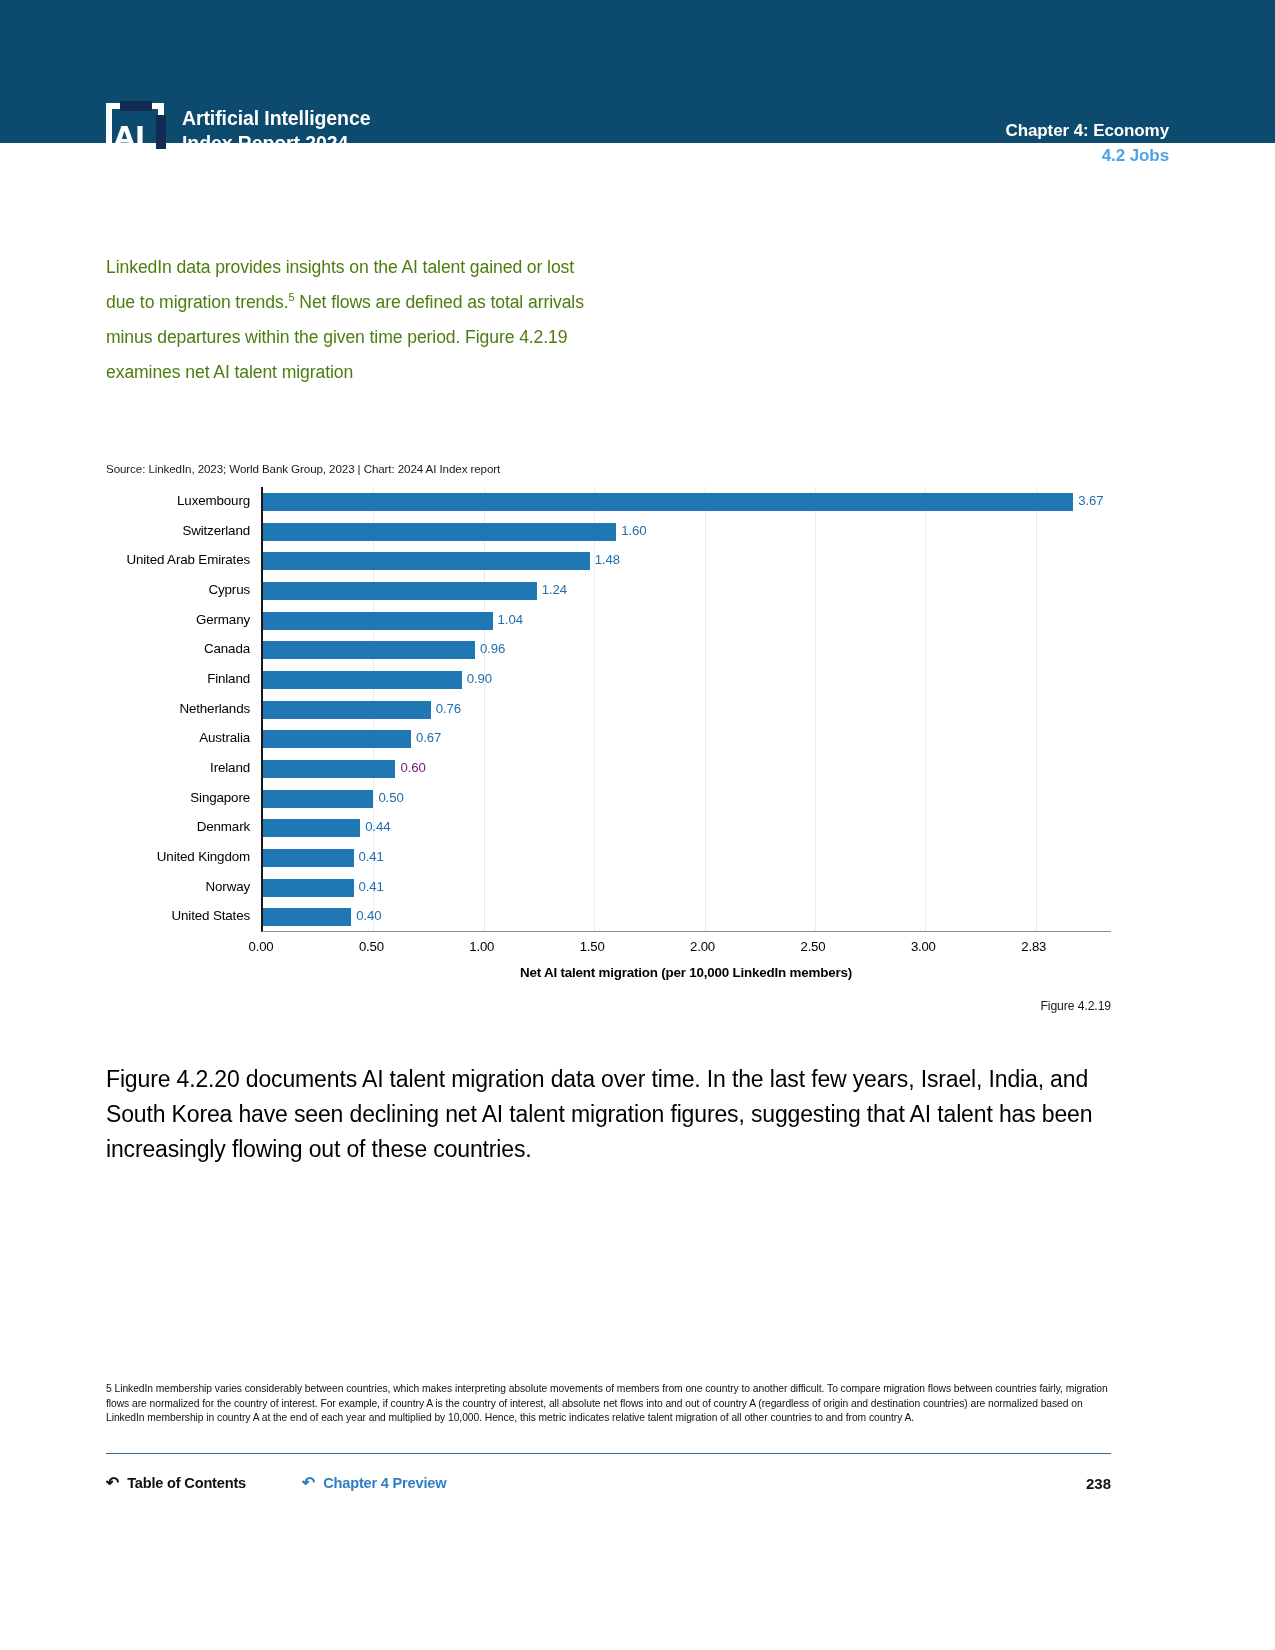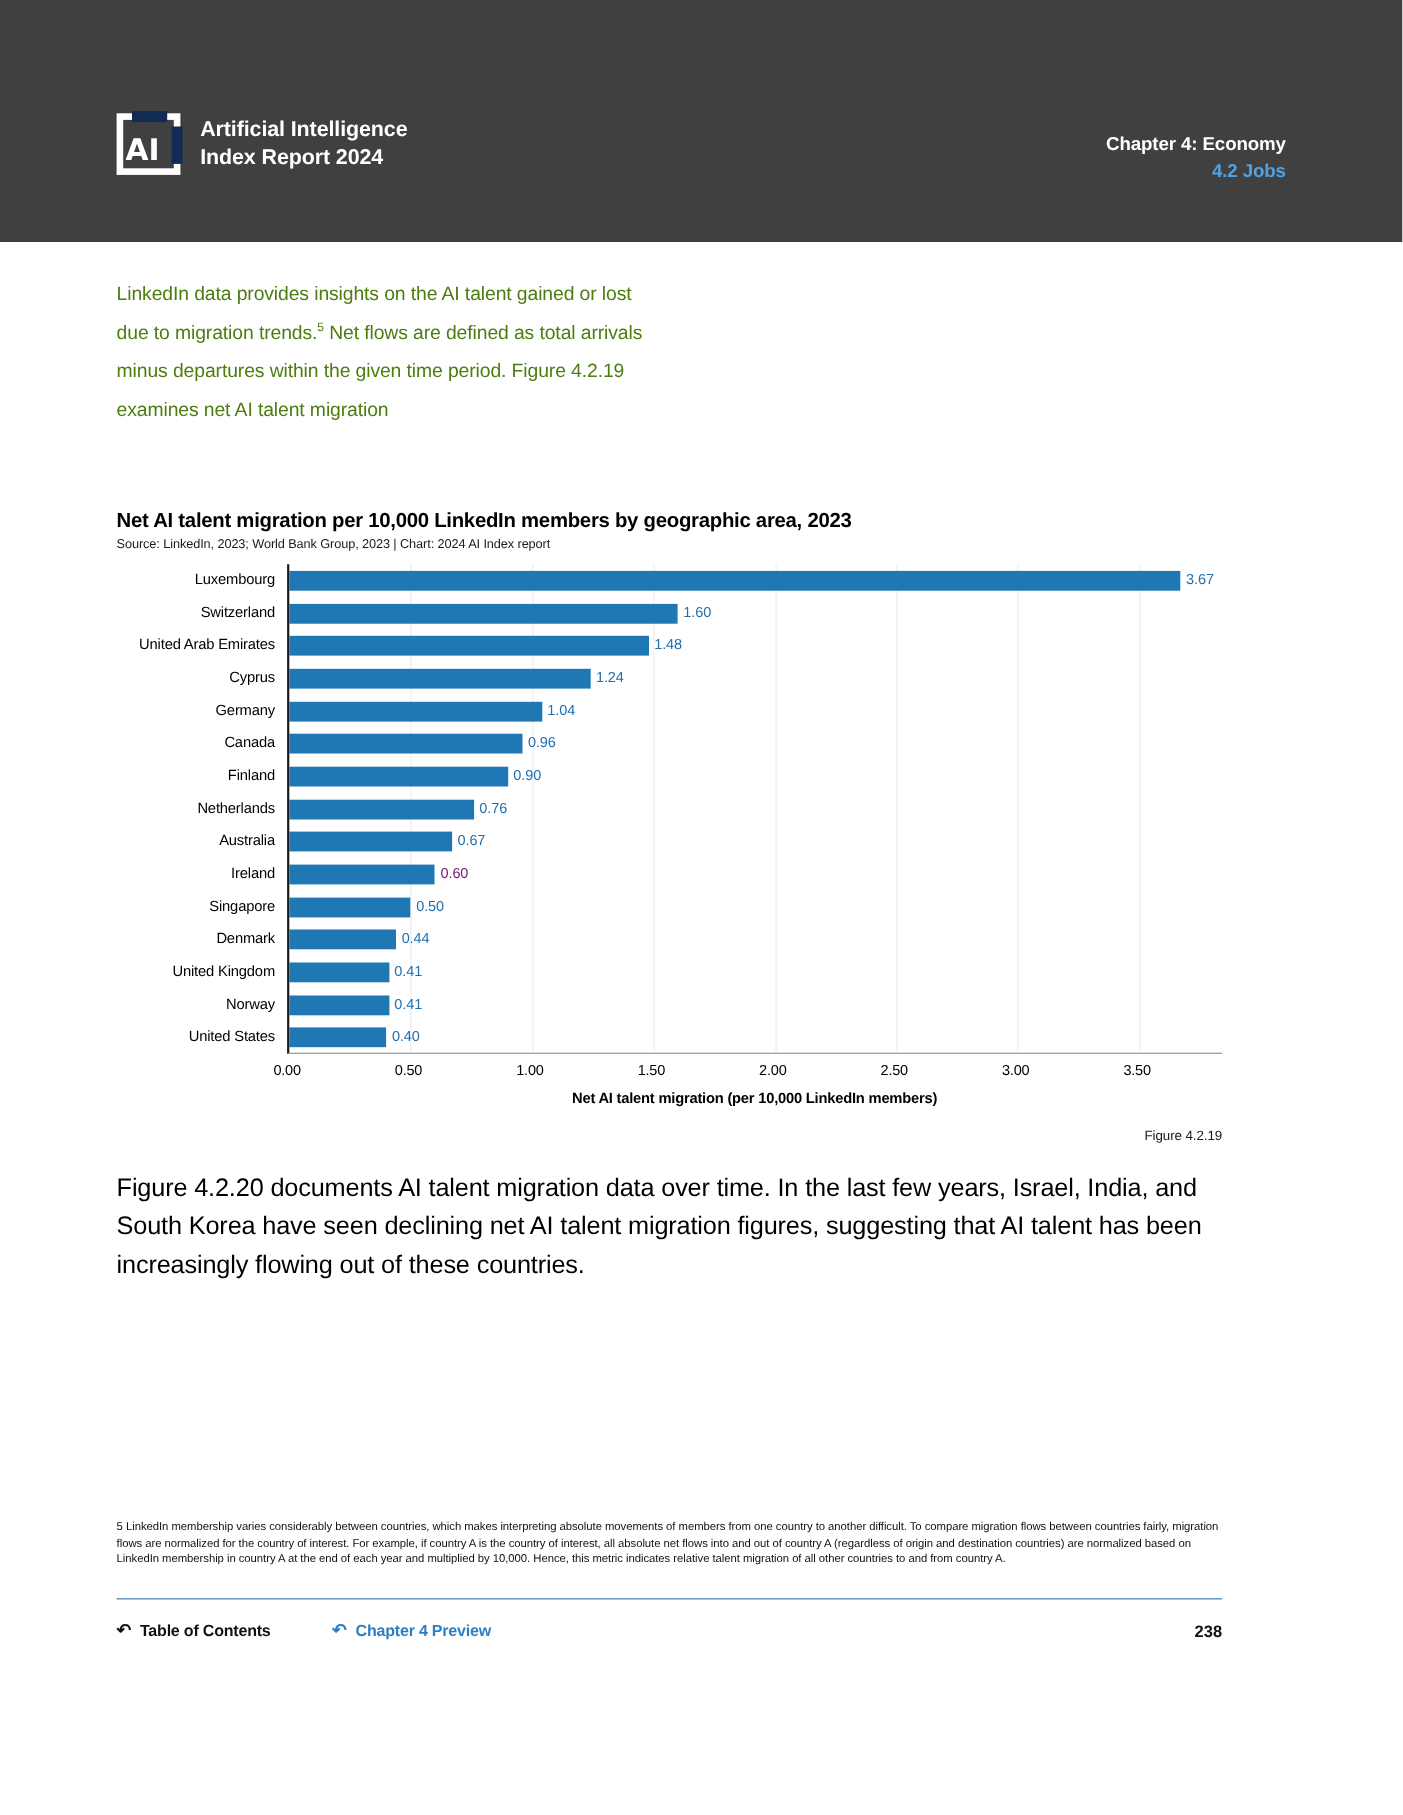--- a/index.html
+++ b/index.html
@@ -14,22 +14,22 @@
     font-family: "Liberation Sans", sans-serif;
     color: #000000;
     overflow: hidden;
   }
 
   
   .header-band {
     position: absolute;
     top: 0; left: 0;
     width: 1275px;
-    height: 220px;
-    background: #404040;
+    height: 143px;
+    background: #0c4a6e;
   }
   .logo-wrap {
     position: absolute;
     left: 106px;
     top: 103px;
     display: flex;
     align-items: center;
     gap: 18px;
   }
   .logo-mark {
@@ -317,21 +317,20 @@
     <div class="chapter-title">Chapter 4: Economy</div>
     <div class="chapter-section">4.2 Jobs</div>
   </div>
 </div>
 
 <div class="cols">
   <div class="col">LinkedIn data provides insights on the AI talent gained or lost due to migration trends.<sup>5</sup> Net flows are defined as total arrivals minus departures within the given time period. Figure 4.2.19 examines net AI talent migration</div>
 </div>
 
 <div class="chart-block">
-  <div class="chart-title">Net AI talent migration per 10,000 LinkedIn members by geographic area, 2023</div>
   <div class="chart-source">Source: LinkedIn, 2023; World Bank Group, 2023 | Chart: 2024 AI Index report</div>
 
   <div class="plot">
     <div class="axis-area">
       <div class="cat-labels" id="cat-labels">
           <div class="cat-label" style="top: 5.83333px;">Luxembourg</div>
           <div class="cat-label" style="top: 35.5px;">Switzerland</div>
           <div class="cat-label" style="top: 65.1667px;">United Arab Emirates</div>
           <div class="cat-label" style="top: 94.8333px;">Cyprus</div>
           <div class="cat-label" style="top: 124.5px;">Germany</div>
@@ -386,21 +385,21 @@
           <div class="bar-value" style="left: 93.3117px; top: 421.167px; color: rgb(31, 111, 176);">0.40</div>
         </div>
       <div id="tick-row">
           <div class="tick-label" style="left: 155px;">0.00</div>
           <div class="tick-label" style="left: 265.39px;">0.50</div>
           <div class="tick-label" style="left: 375.779px;">1.00</div>
           <div class="tick-label" style="left: 486.169px;">1.50</div>
           <div class="tick-label" style="left: 596.558px;">2.00</div>
           <div class="tick-label" style="left: 706.948px;">2.50</div>
           <div class="tick-label" style="left: 817.338px;">3.00</div>
-          <div class="tick-label" style="left: 927.727px;">3.50</div>
+          <div class="tick-label" style="left: 927.727px;">2.83</div>
         </div>
       <div class="x-axis-title">Net AI talent migration (per 10,000 LinkedIn members)</div>
       <div class="figure-caption">Figure 4.2.19</div>
     </div>
   </div>
 </div>
 
 <div class="lower-para">Figure 4.2.20 documents AI talent migration data over time. In the last few years, Israel, India, and South Korea have seen declining net AI talent migration figures, suggesting that AI talent has been increasingly flowing out of these countries.</div>
 
 <div class="footnote">5 LinkedIn membership varies considerably between countries, which makes interpreting absolute movements of members from one country to another difficult. To compare migration flows between countries fairly, migration flows are normalized for the country of interest. For example, if country A is the country of interest, all absolute net flows into and out of country A (regardless of origin and destination countries) are normalized based on LinkedIn membership in country A at the end of each year and multiplied by 10,000. Hence, this metric indicates relative talent migration of all other countries to and from country A.</div>

